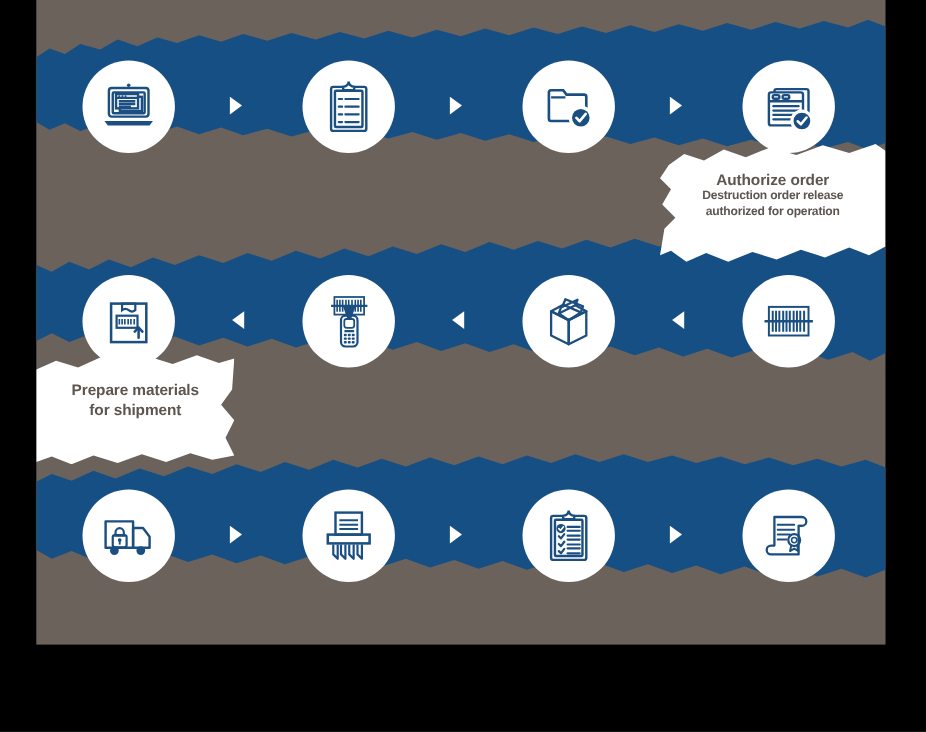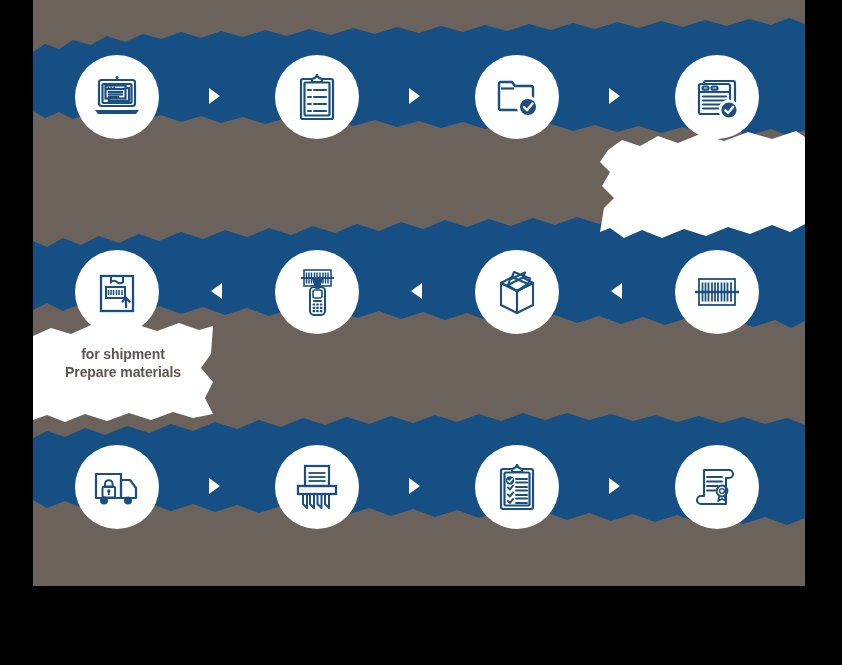--- a/index.html
+++ b/index.html
@@ -153,24 +153,29 @@
   </div>
 
   <div class="callout" id="callout-prepare">
     <svg viewBox="0 0 180 102" width="180" height="102" aria-hidden="true">
       <path fill="#ffffff" d="M0,16 L18,8 L38,14 L58,5 L80,12 L102,4 L124,11 L146,3 L166,10 L180,6
         L178,34 L168,48 L180,62 L172,78 L180,94 L160,98 L140,92 L118,100 L96,93 L74,101
         L52,94 L32,102 L14,95 L0,100 Z"></path>
     </svg>
   </div>
 
+  <div class="callout-text" id="txt-authorize">
+    <div class="co-title">Authorize order</div>
+    <div class="co-sub">Destruction order release</div>
+    <div class="co-sub">authorized for operation</div>
+  </div>
 
   <div class="callout-text" id="txt-prepare">
+    <div class="co-title">Prepare materials</div>
     <div class="co-title">for shipment</div>
-    <div class="co-title">Prepare materials</div>
   </div>
 
   <div class="down-arrow" id="down-arrow-1"></div>
   <div class="down-arrow" id="down-arrow-2"></div>
 
   <div class="node" style="left:75px; top:55px;">
     <span>
       <svg width="54" height="54" viewBox="0 0 54 54">
         <g fill="none" stroke="#1b4f81" stroke-width="2.2">
           <rect x="9" y="10" width="36" height="26" rx="2.5"></rect>

